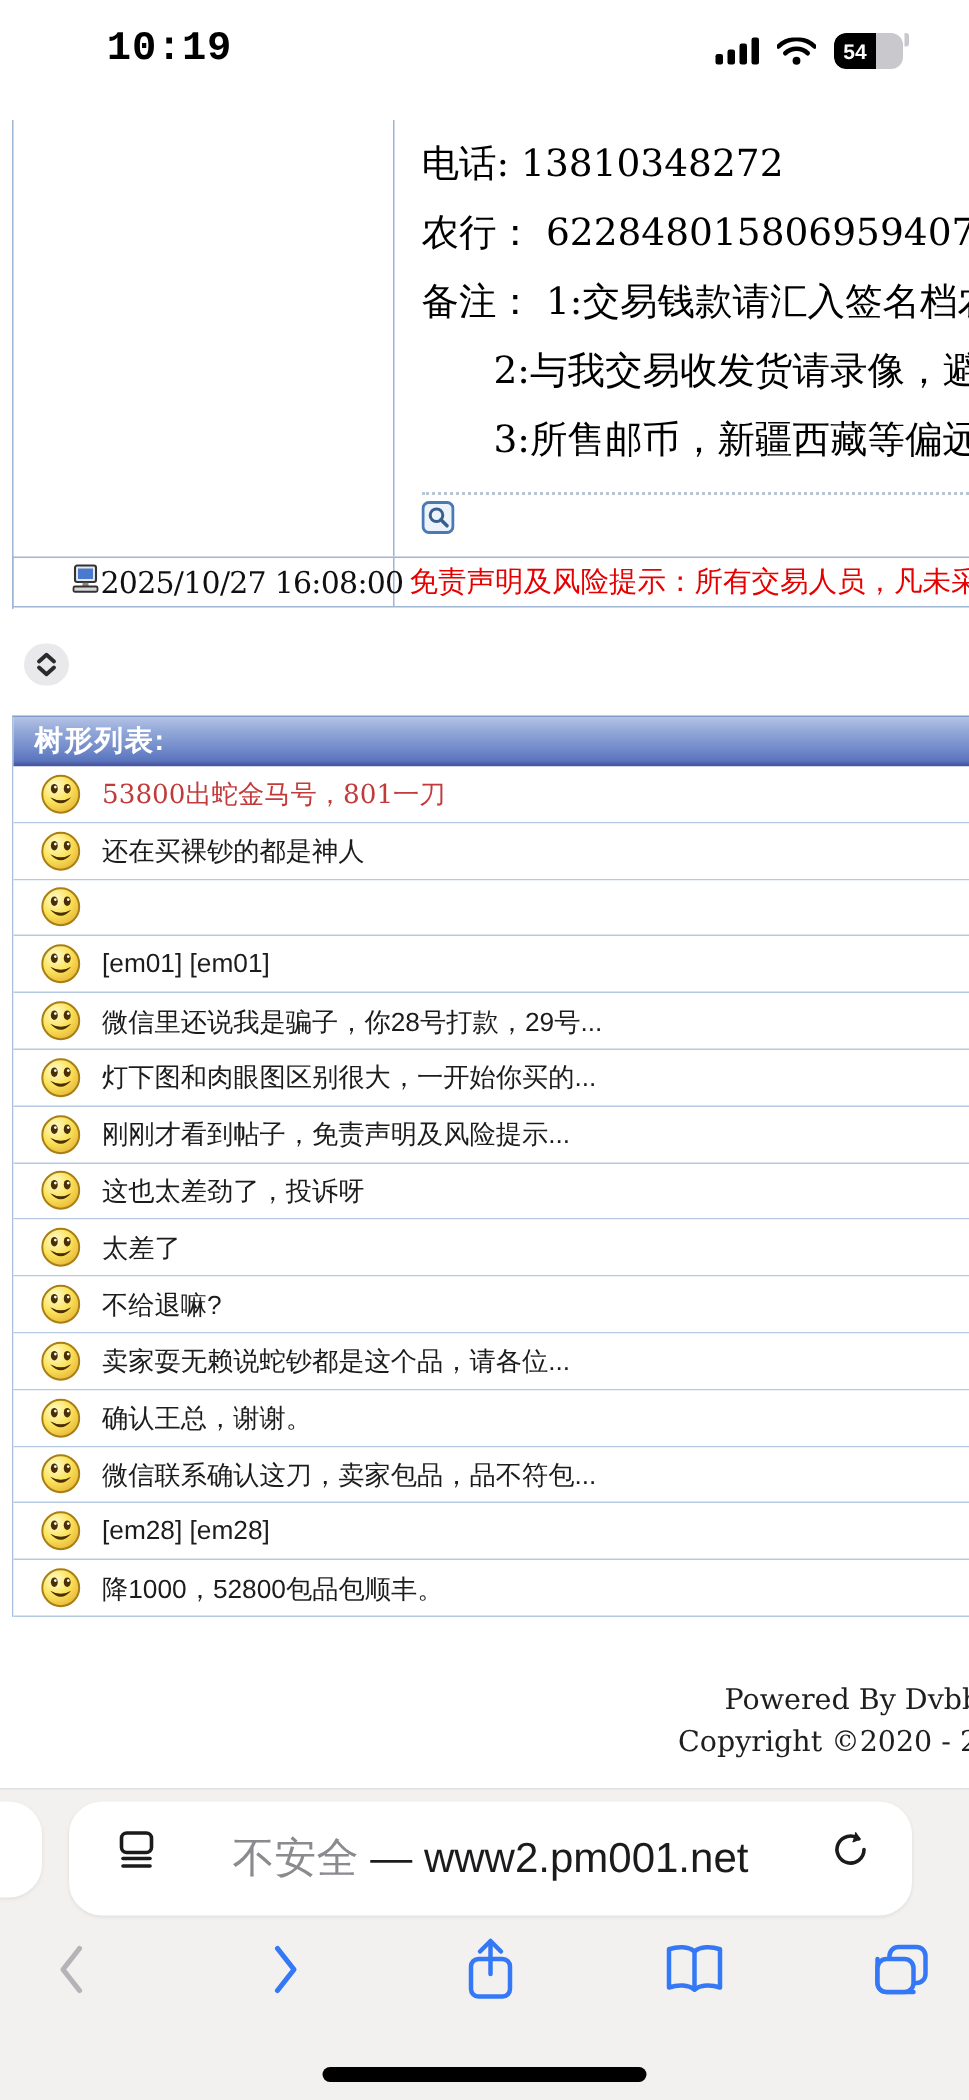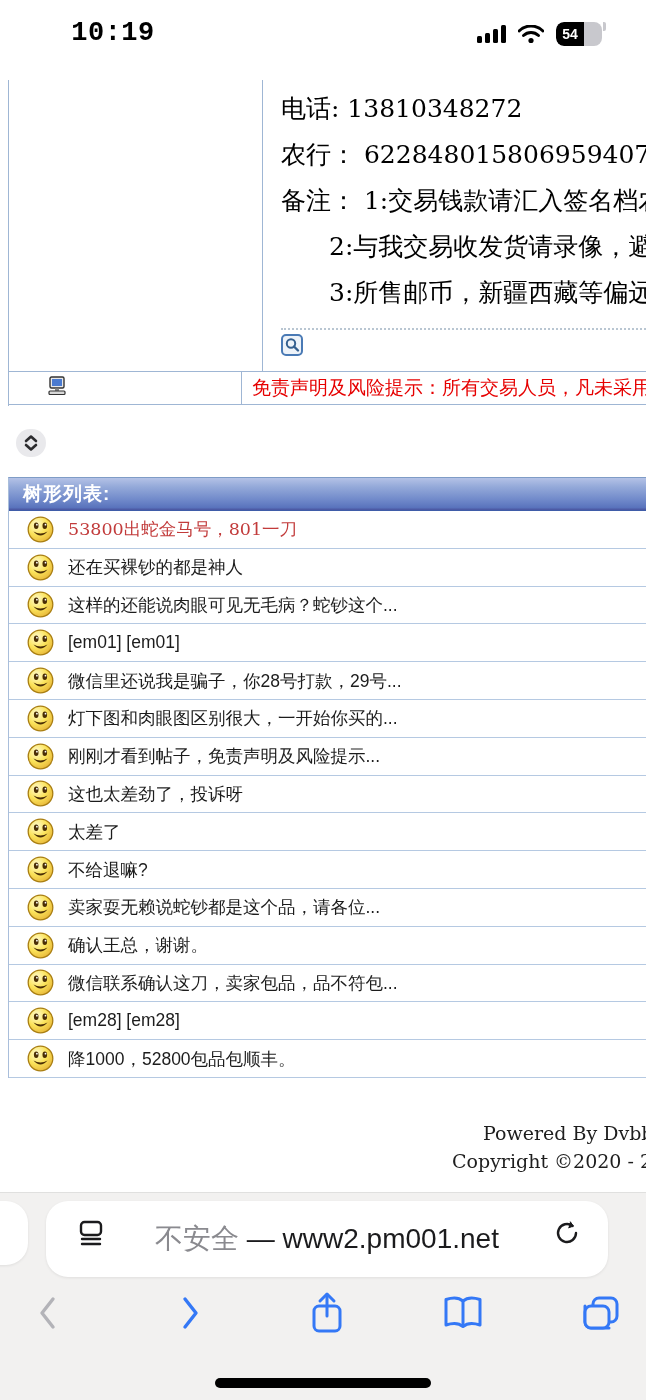--- a/index.html
+++ b/index.html
@@ -128,20 +128,21 @@
 <div class="meta-row">
   <div class="meta-left">
     <span>
       <svg width="20" height="20" viewBox="0 0 20 20">
         <rect x="3" y="1" width="14" height="11" rx="1.5" fill="#e8e8e8" stroke="#333" stroke-width="1.4"></rect>
         <rect x="5" y="3" width="10" height="7" fill="#4a7ad0"></rect>
         <rect x="8" y="12.5" width="4" height="2.5" fill="#888"></rect>
         <rect x="2" y="15" width="16" height="3.5" rx="1" fill="#d8d8d8" stroke="#333" stroke-width="1.2"></rect>
       </svg>
     </span>
+    <span class="meta-date serifish">2025/10/27 16:08:00</span>
   </div>
   <div class="meta-disclaimer">免责声明及风险提示：所有交易人员，凡未采用本站中</div>
 </div>
 
 <div class="sort-pill">
   <svg width="16" height="18" viewBox="0 0 16 18">
     <polyline points="3,7 8,2.5 13,7" fill="none" stroke="#2b2b2e" stroke-width="2.6" stroke-linecap="round" stroke-linejoin="round"></polyline>
     <polyline points="3,11 8,15.5 13,11" fill="none" stroke="#2b2b2e" stroke-width="2.6" stroke-linecap="round" stroke-linejoin="round"></polyline>
   </svg>
 </div>
@@ -200,21 +201,20 @@
           </radialGradient>
         </defs>
         <circle cx="13.5" cy="13.5" r="12.3" fill="url(#g)" stroke="#a97e12" stroke-width="1.3"></circle>
         <ellipse cx="9.2" cy="9.8" rx="2.3" ry="3.2" fill="#4a2e05"></ellipse>
         <ellipse cx="17.8" cy="9.8" rx="2.3" ry="3.2" fill="#4a2e05"></ellipse>
         <circle cx="9.9" cy="8.7" r="0.9" fill="#fff"></circle>
         <circle cx="18.5" cy="8.7" r="0.9" fill="#fff"></circle>
         <path d="M6.5 15.5 Q13.5 23.5 20.5 15.5 Q13.5 19.5 6.5 15.5 Z" fill="#4a2e05"></path>
       </svg>
     </span>
-    <span class="txt">这样的还能说肉眼可见无毛病？蛇钞这个...</span>
   </div>
       <div class="tree-row">
     <span class="smiley">
       <svg width="27" height="27" viewBox="0 0 27 27">
         <defs>
           <radialGradient id="g" cx="35%" cy="30%" r="75%">
             <stop offset="0%" stop-color="#fffbd0"></stop>
             <stop offset="55%" stop-color="#fbe35a"></stop>
             <stop offset="100%" stop-color="#e8b83a"></stop>
           </radialGradient>

